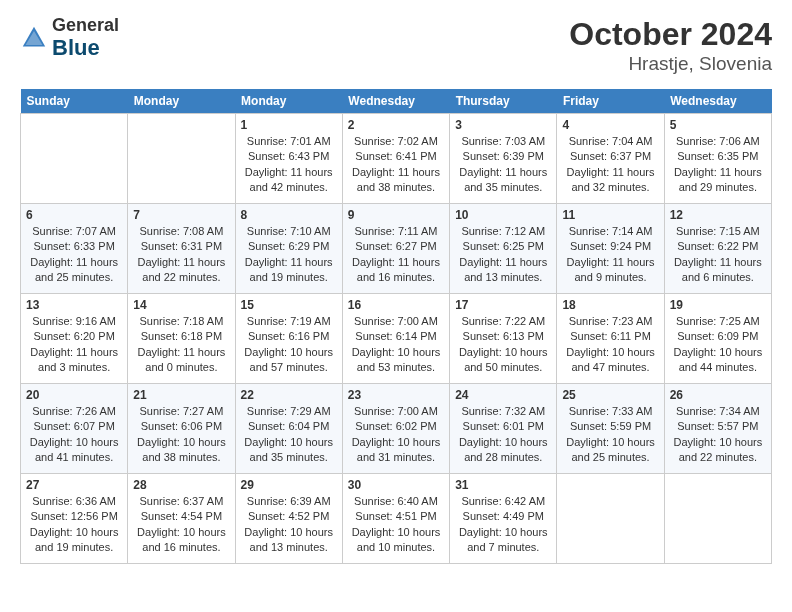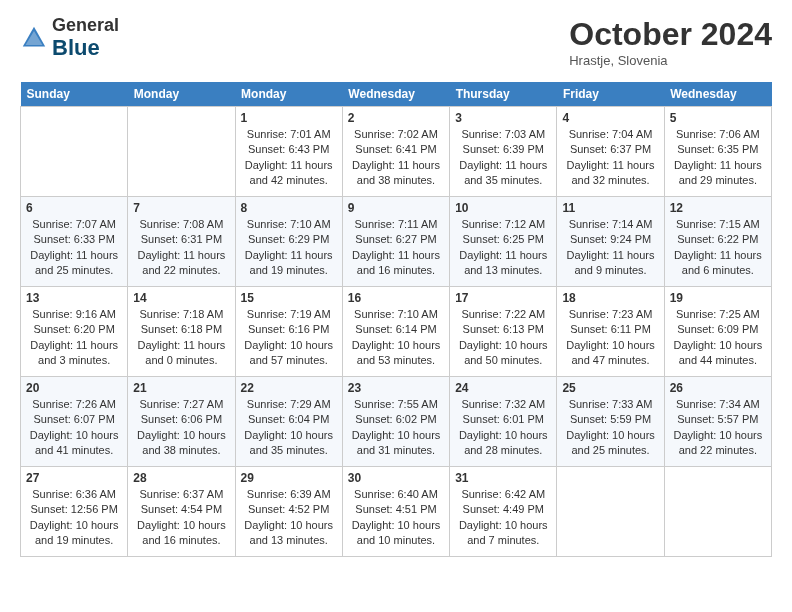--- a/index.html
+++ b/index.html
@@ -38,29 +38,29 @@
       font-size: 22px;
       font-weight: bold;
       color: #0c4a6e;
     }
     .logo-icon {
       width: 28px;
       height: 28px;
       margin-right: 4px;
     }
     .title-block {
-      text-align: left;
+      text-align: right;
     }
     .month-title {
       font-size: 32px;
       font-weight: bold;
       color: #333;
     }
     .location {
-      font-size: 13px;
+      font-size: 19px;
       color: #555;
     }
     table {
       width: 100%;
       border-collapse: collapse;
     }
     th {
       background-color: #3a7fc1;
       color: #fff;
       text-align: left;
@@ -240,21 +240,21 @@
           </td>
           <td>
             <span class="day-num">15</span>
             <div class="day-info">Sunrise: 7:19 AM
 Sunset: 6:16 PM
 Daylight: 10 hours
 and 57 minutes.</div>
           </td>
           <td>
             <span class="day-num">16</span>
-            <div class="day-info">Sunrise: 7:10 AM
+            <div class="day-info">Sunrise: 7:00 AM
 Sunset: 6:14 PM
 Daylight: 10 hours
 and 53 minutes.</div>
           </td>
           <td>
             <span class="day-num">17</span>
             <div class="day-info">Sunrise: 7:22 AM
 Sunset: 6:13 PM
 Daylight: 10 hours
 and 50 minutes.</div>
@@ -291,21 +291,21 @@
           </td>
           <td>
             <span class="day-num">22</span>
             <div class="day-info">Sunrise: 7:29 AM
 Sunset: 6:04 PM
 Daylight: 10 hours
 and 35 minutes.</div>
           </td>
           <td>
             <span class="day-num">23</span>
-            <div class="day-info">Sunrise: 7:55 AM
+            <div class="day-info">Sunrise: 7:00 AM
 Sunset: 6:02 PM
 Daylight: 10 hours
 and 31 minutes.</div>
           </td>
           <td>
             <span class="day-num">24</span>
             <div class="day-info">Sunrise: 7:32 AM
 Sunset: 6:01 PM
 Daylight: 10 hours
 and 28 minutes.</div>

